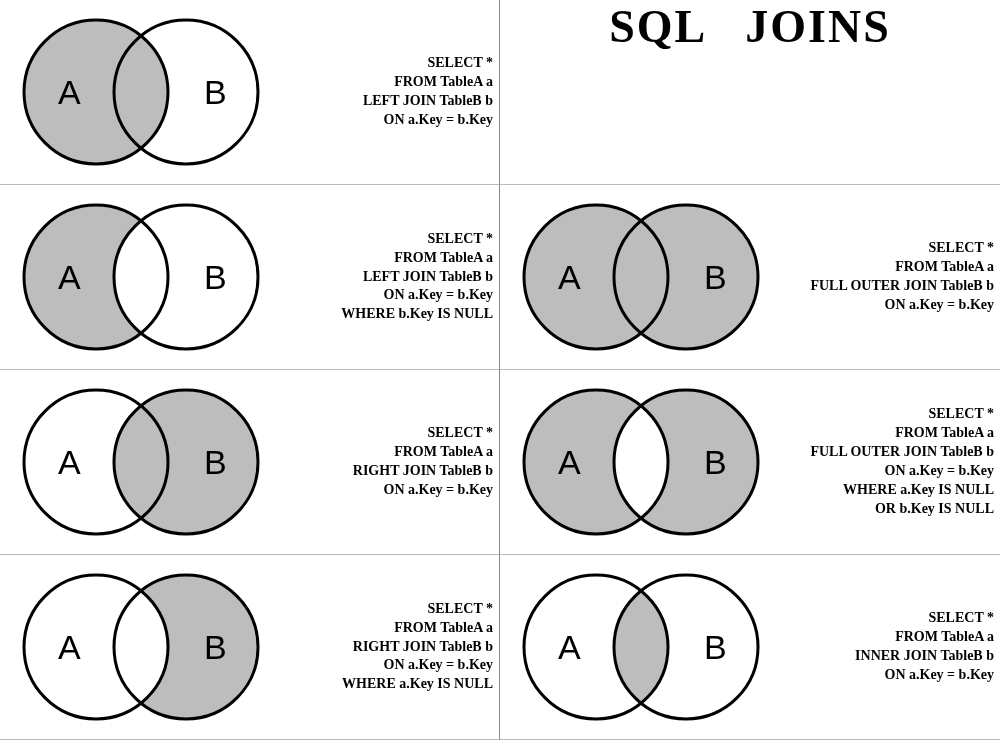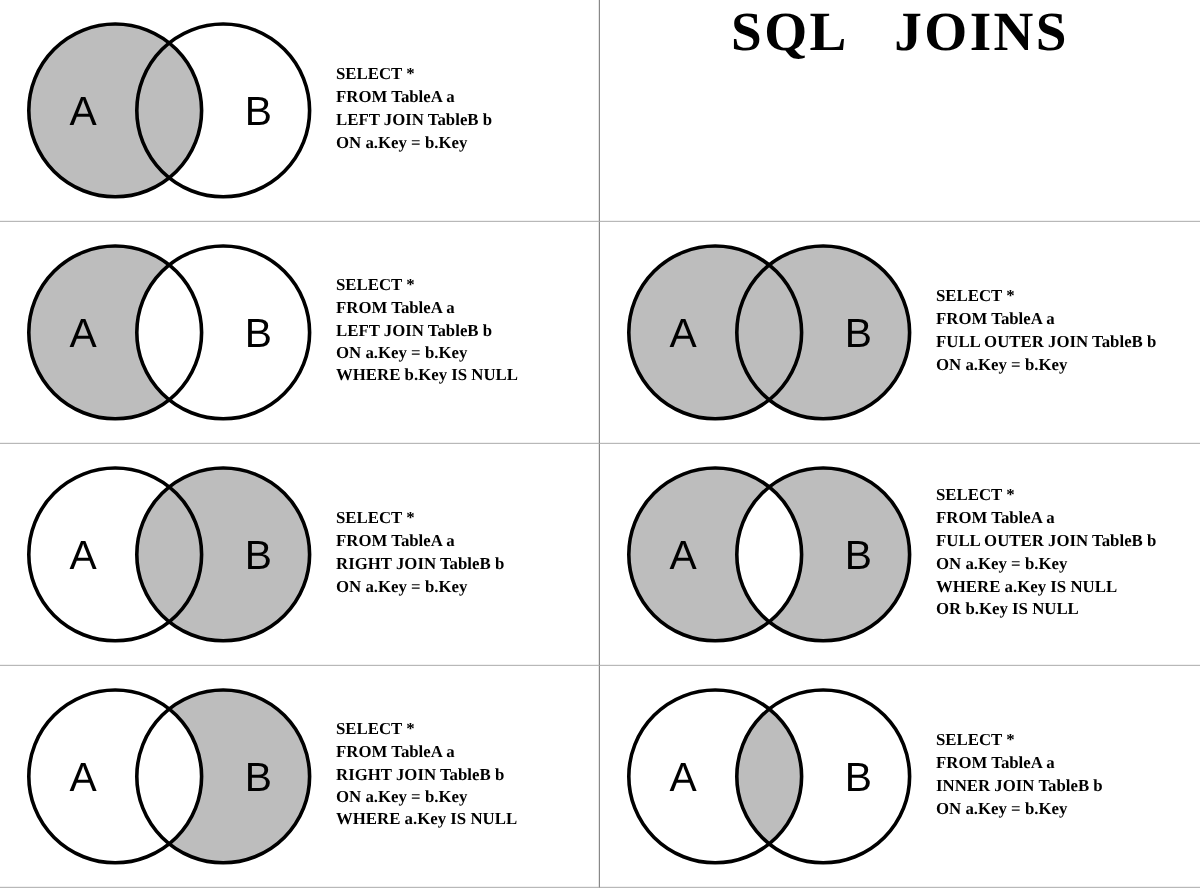--- a/index.html
+++ b/index.html
@@ -38,20 +38,21 @@
     display: block;
   }
   .code {
     flex: 1;
     font-family: "Times New Roman", Times, serif;
     font-weight: bold;
     font-size: 14px;
     line-height: 1.35;
     white-space: pre;
     padding-left: 4px;
+    text-align: right;
   }
   .title-cell {
     display: flex;
     align-items: flex-start;
     justify-content: center;
     border-bottom: 1px solid #b8b8b8;
   }
   .title {
     font-family: "Times New Roman", Times, serif;
     font-weight: bold;

